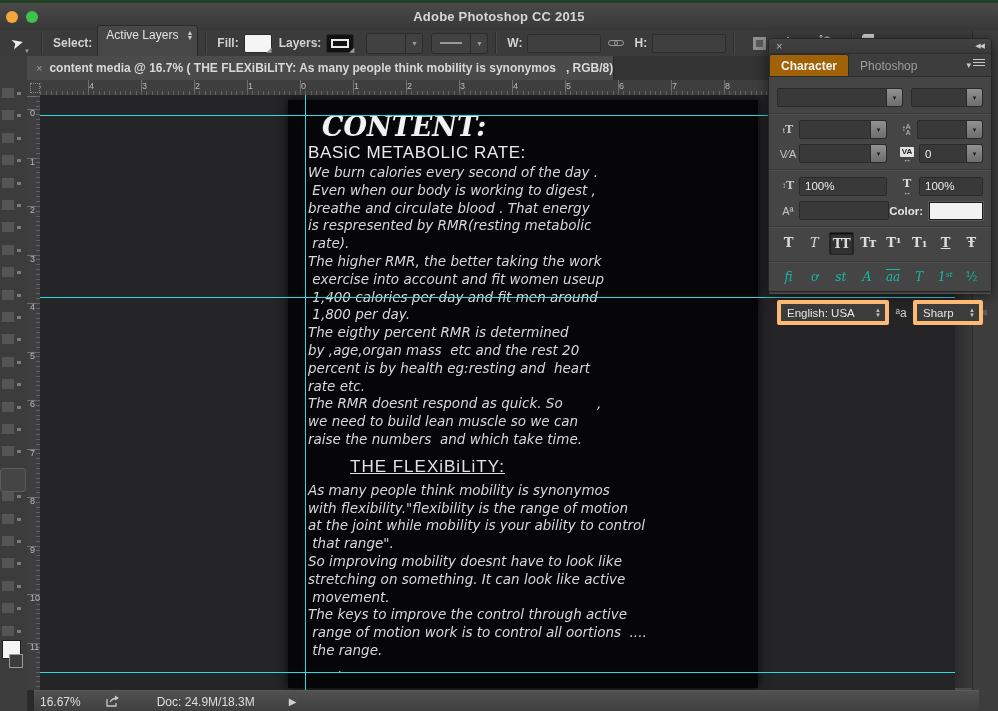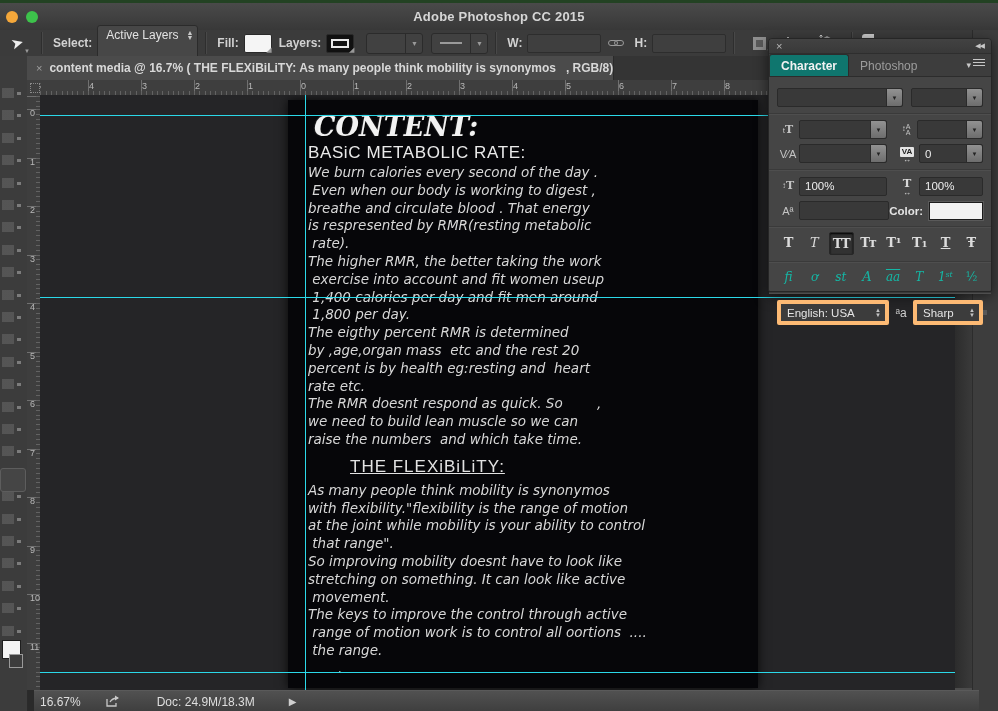--- a/index.html
+++ b/index.html
@@ -98,21 +98,21 @@
   #ruler-v .nums{position:absolute;inset:0;display:flex;flex-direction:column;margin-top:12px;}
   #ruler-v .nums span{display:block;height:48.5px;flex:0 0 48.5px;color:#b8b8b8;font-size:9px;
     line-height:9px;padding:2px 0 0 3px;box-sizing:border-box;width:13px;word-break:break-all;}
 
   
   #viewport{left:40px;top:95px;width:915px;height:595px;background:#252527;overflow:hidden;}
   #canvas{position:absolute;left:248px;top:5px;width:470px;height:588px;background:#060609;
     box-shadow:0 0 10px rgba(0,0,0,.8);}
   #canvas-text{position:absolute;left:20px;top:12px;right:6px;color:#d9d9d9;}
   #c-heading{font-family:"DejaVu Serif",serif;font-weight:bold;font-style:italic;
-    font-size:27px;color:#f2f2f2;margin-left:6px;line-height:30px;
+    font-size:27px;color:#f2f2f2;margin-left:14px;line-height:30px;
     text-shadow:1px 1px 1px #000,0 0 2px #555;}
   #c-subheading{font-size:17px;letter-spacing:.6px;color:#eaeaea;line-height:22px;}
   .c-line{font-family:"DejaVu Sans",sans-serif;font-style:italic;font-size:13.5px;
     line-height:17.8px;white-space:pre;color:#d8d8d8;}
   #c-section{font-size:17px;letter-spacing:1px;color:#e2e2e2;margin:7px 0 4px 42px;line-height:22px;text-decoration:underline;}
 
   
   .guide-h{position:absolute;left:40px;width:915px;height:1px;background:#2bd9e9;z-index:8;}
   .guide-v{position:absolute;left:305px;top:95px;width:1px;height:595px;background:#2bd9e9;z-index:8;}
 
@@ -138,21 +138,21 @@
   #char-panel{left:768px;top:38px;width:222px;height:252px;background:#454545;
     border:1px solid #262626;border-radius:4px 4px 2px 2px;z-index:50;
     box-shadow:0 4px 14px rgba(0,0,0,.55);color:#e4e4e4;font-size:11.5px;}
   .cp-header{height:14px;background:linear-gradient(#424242,#393939);
     border-bottom:1px solid #2e2e2e;border-radius:4px 4px 0 0;position:relative;}
   .cp-header .x{position:absolute;left:7px;top:0;font-size:11px;color:#b8b8b8;line-height:14px;}
   .cp-header .coll{position:absolute;right:7px;top:0;font-size:7px;color:#c8c8c8;line-height:14px;letter-spacing:-1px;}
   .cp-tabs{height:22px;background:#3d3d3d;border-bottom:1px solid #2c2c2c;display:flex;
     align-items:flex-end;position:relative;}
   .cp-tab{padding:4px 11px 3px;font-size:12px;}
-  .cp-tab.active{background:#0f766e;color:#f2f2f2;font-weight:bold;border-radius:3px 3px 0 0;
+  .cp-tab.active{background:#a16207;color:#f2f2f2;font-weight:bold;border-radius:3px 3px 0 0;
     border:1px solid #2c2c2c;border-bottom:none;}
   .cp-tab.inactive{color:#9c9c9c;}
   .cp-menu{position:absolute;right:6px;top:5px;color:#c8c8c8;font-size:9px;}
   .cp-menu .bars{display:inline-block;width:12px;height:9px;margin-left:2px;
     background:repeating-linear-gradient(180deg,#c8c8c8 0 1px,transparent 1px 3px);}
   .cp-body{padding:6px 8px 5px;}
   .cp-row{display:flex;align-items:center;margin:5px 0;}
   .cp-gap{flex:0 0 8px;}
   .fld{height:17px;background:#393939;border:1px solid #2a2a2a;border-radius:2px;
     display:flex;align-items:center;}

